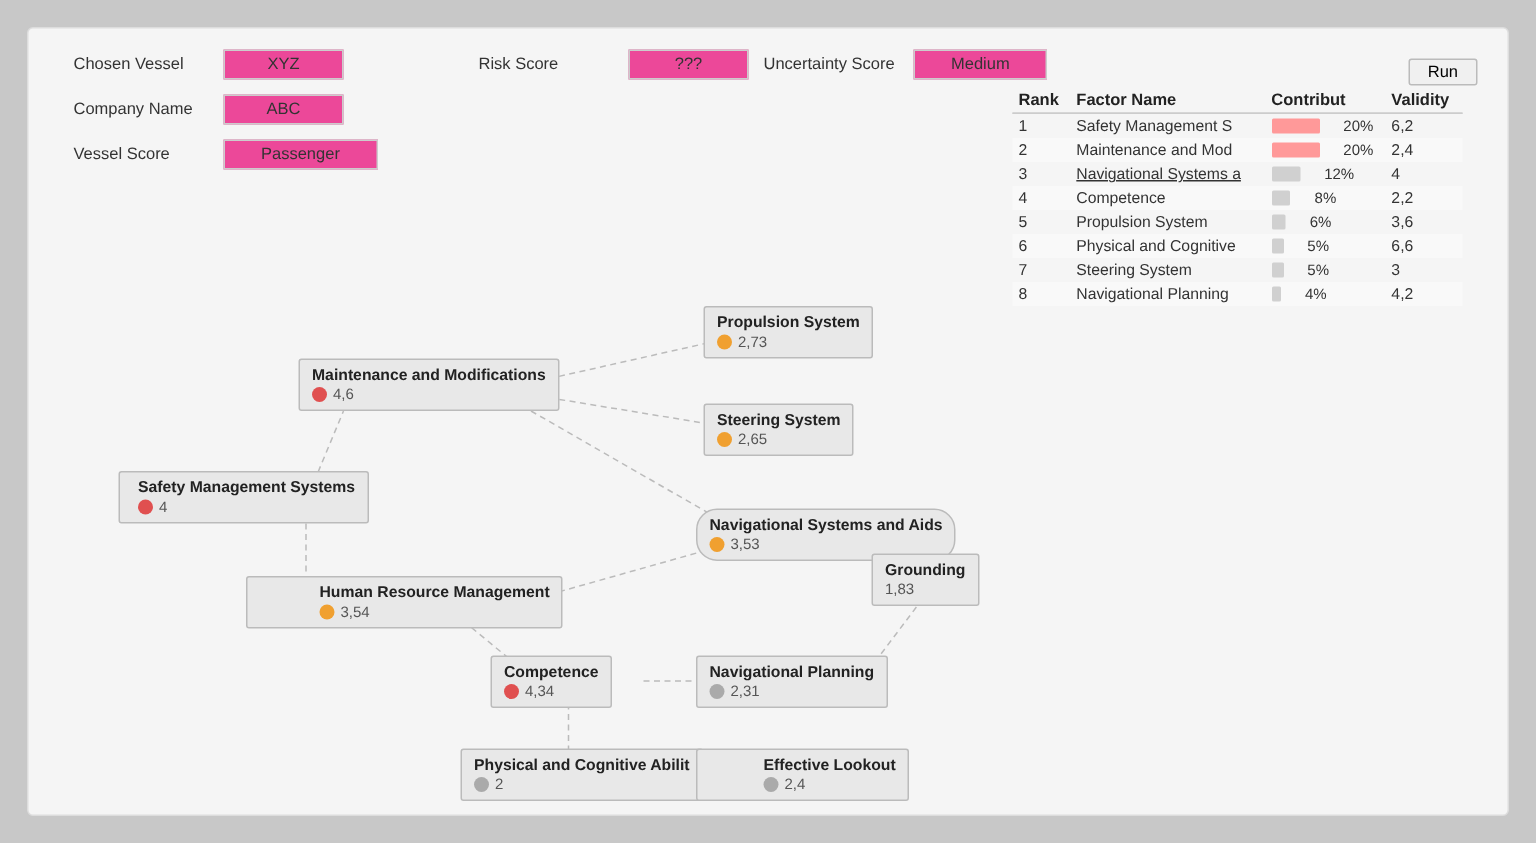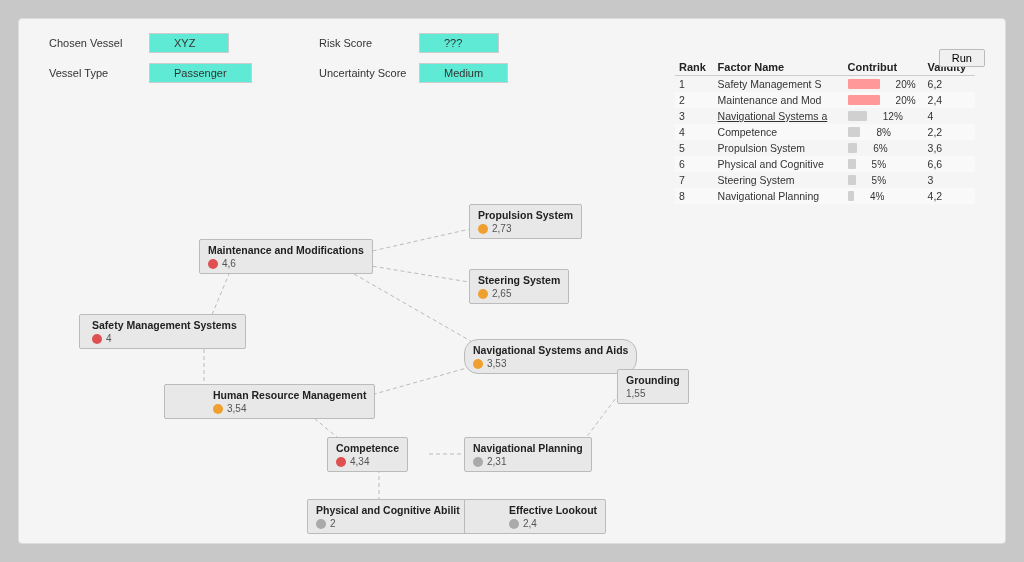--- a/index.html
+++ b/index.html
@@ -34,53 +34,53 @@
       display: flex;
       align-items: center;
       gap: 10px;
     }
     .form-label {
       font-size: 11px;
       color: #333;
       width: 90px;
     }
     .form-value {
-      background: #5eead4;
+      background: #ec4899;
       border: 1px solid #ccc;
       padding: 3px 24px;
       font-size: 11px;
       color: #333;
       min-width: 80px;
+      text-align: center;
     }
     .form-area2 {
       position: absolute;
       top: 14px;
       left: 300px;
       display: flex;
-      flex-direction: column;
+      flex-direction: row;
       gap: 10px;
     }
     
     .table-area {
       position: absolute;
       top: 10px;
       right: 10px;
       width: 320px;
     }
     .run-btn {
       position: absolute;
       top: 10px;
       right: 10px;
       background: #f0f0f0;
       border: 1px solid #bbb;
       padding: 2px 12px;
       font-size: 11px;
       cursor: pointer;
       border-radius: 2px;
-      margin-top: 10px;
     }
     .rank-table {
       margin-top: 30px;
       width: 300px;
       border-collapse: collapse;
     }
     .rank-table th {
       font-size: 11px;
       font-weight: bold;
       text-align: left;
@@ -165,21 +165,25 @@
 <body>
 
 <div class="main-container">
 
   <div class="form-area">
     <div class="form-row">
       <span class="form-label">Chosen Vessel</span>
       <span class="form-value">XYZ</span>
     </div>
     <div class="form-row">
-      <span class="form-label">Vessel Type</span>
+      <span class="form-label">Company Name</span>
+      <span class="form-value">ABC</span>
+    </div>
+    <div class="form-row">
+      <span class="form-label">Vessel Score</span>
       <span class="form-value">Passenger</span>
     </div>
   </div>
 
   <div class="form-area2">
     <div class="form-row">
       <span class="form-label">Risk Score</span>
       <span class="form-value">???</span>
     </div>
     <div class="form-row">
@@ -349,23 +353,23 @@
       </div>
     </div>
 
     <div class="node-box" style="left:415px;top:270px;border-radius:14px;">
       <div class="node-title">Navigational Systems and Aids</div>
       <div class="node-value">
         <span class="node-dot dot-orange"></span>3,53
       </div>
     </div>
 
-    <div class="node-box" style="left:568px;top:300px;">
+    <div class="node-box" style="left:532px;top:300px;">
       <div class="node-title">Grounding</div>
-      <div class="node-value">1,55</div>
+      <div class="node-value">1,83</div>
     </div>
 
     <div class="node-box" style="left:115px;top:315px;padding-left:48px;">
       <div class="node-title">Human Resource Management</div>
       <div class="node-value">
         <span class="node-dot dot-orange"></span>3,54
       </div>
     </div>
 
     <div class="node-box" style="left:278px;top:368px;">

